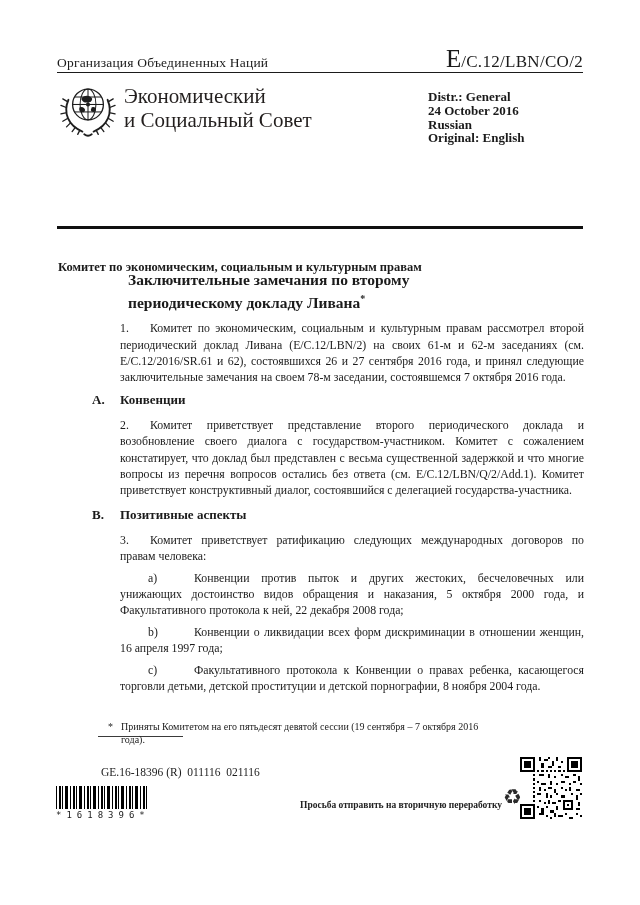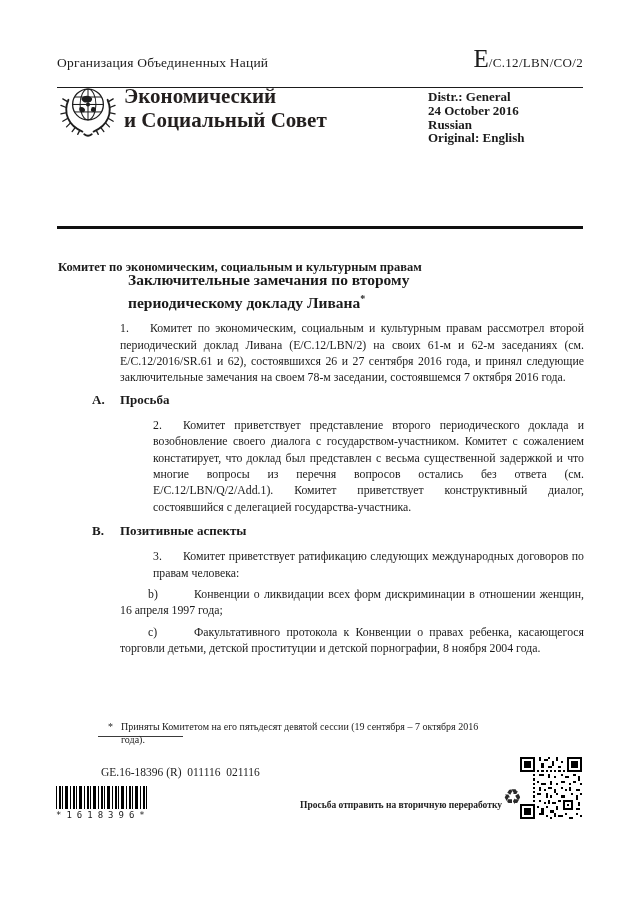--- a/index.html
+++ b/index.html
@@ -7,45 +7,45 @@
     width:640px;height:905px;background:#ffffff;
     font-family:"Liberation Serif", serif;color:#1b1b1b;
     position:relative;overflow:hidden;
   }
   .page{position:absolute;inset:0;background:#fff;}
 
   
   .masthead-top{
     position:absolute;left:57px;top:46px;width:526px;
     display:flex;justify-content:space-between;align-items:baseline;
-    border-bottom:1.5px solid #1b1b1b;padding-bottom:16px;
+    border-bottom:1.5px solid #1b1b1b;padding-bottom:0;
   }
   .org-name{font-size:13.5px;letter-spacing:.2px;}
   .doc-symbol{white-space:nowrap;}
   .sym-big{font-size:25px;line-height:1;}
-  .sym-small{font-size:13px;letter-spacing:.3px;}
+  .sym-small{font-size:17px;letter-spacing:.3px;}
 
   .emblem{position:absolute;left:60px;top:82px;width:56px;height:58px;}
   .council-title{
     position:absolute;left:124px;top:84px;
-    font-size:21px;font-weight:bold;line-height:24px;color:#231f1e;
+    font-size:21px;font-weight:normal;line-height:24px;color:#231f1e;
   }
   .distr-block{position:absolute;left:428px;top:90px;font-size:13px;line-height:13.8px;font-weight:bold;}
 
   
   .heavy-rule{position:absolute;left:57px;top:226px;width:526px;height:3px;background:#101010;}
   .committee{position:absolute;left:58px;top:236px;font-size:12.5px;font-weight:bold;margin-top:24px;}
 
   
   .doc-main{position:absolute;left:120px;top:262px;width:464px;}
   .doc-title{margin:8px;font-size:15.5px;font-weight:bold;line-height:19px;}
   .doc-title sup{font-size:10px;}
   .para{font-size:11.8px;line-height:16.4px;text-align:justify;margin:0;}
   .para.p-first{}
-  .para.p-after-head{margin-top:9px;margin-left:33px;}
+  .para.p-after-head{margin-top:9px;}
   .num{display:inline-block;width:30px;}
   .sec-head{position:relative;font-size:13px;font-weight:bold;margin:0;line-height:16px;}
   .sec-head.a{margin-top:6px;}
   .sec-head.b{margin-top:8px;}
   .sec-label{position:absolute;left:-28px;}
   .sub{font-size:11.8px;line-height:16.4px;text-align:justify;margin:5px 0 0 0;text-indent:28px;}
   .sub-label{display:inline-block;width:46px;text-indent:0;}
 
   
   .fn-rule{position:absolute;left:98px;top:736px;width:85px;height:1px;background:#3a3a3a;}
@@ -145,28 +145,29 @@
   <div class="committee">Комитет по экономическим, социальным и культурным правам</div>
 
   <main class="doc-main">
     <h1 class="doc-title">
       <span>Заключительные замечания по второму</span><br>
       <span>периодическому докладу Ливана</span><sup>*</sup>
     </h1>
 
     <p class="para p-first"><span class="num">1.</span><span>Комитет по экономическим, социальным и культурным правам рассмотрел второй периодический доклад Ливана (E/C.12/LBN/2) на своих 61-м и 62-м заседаниях (см. E/C.12/2016/SR.61 и 62), состоявшихся 26 и 27 сентября 2016 года, и принял следующие заключительные замечания на своем 78-м заседании, состоявшемся 7 октября 2016 года.</span></p>
 
-    <h2 class="sec-head a"><span class="sec-label">A.</span><span>Просьба</span></h2>
+    <h2 class="sec-head a"><span class="sec-label">A.</span><span>Конвенции</span></h2>
 
     <p class="para p-after-head"><span class="num">2.</span><span>Комитет приветствует представление второго периодического доклада и возобновление своего диалога с государством-участником. Комитет с сожалением констатирует, что доклад был представлен с весьма существенной задержкой и что многие вопросы из перечня вопросов остались без ответа (см. E/C.12/LBN/Q/2/Add.1). Комитет приветствует конструктивный диалог, состоявшийся с делегацией государства-участника.</span></p>
 
     <h2 class="sec-head b"><span class="sec-label">B.</span><span>Позитивные аспекты</span></h2>
 
     <p class="para p-after-head"><span class="num">3.</span><span>Комитет приветствует ратификацию следующих международных договоров по правам человека:</span></p>
 
+    <p class="sub"><span class="sub-label">a)</span><span>Конвенции против пыток и других жестоких, бесчеловечных или унижающих достоинство видов обращения и наказания, 5 октября 2000 года, и Факультативного протокола к ней, 22 декабря 2008 года;</span></p>
 
     <p class="sub"><span class="sub-label">b)</span><span>Конвенции о ликвидации всех форм дискриминации в отношении женщин, 16 апреля 1997 года;</span></p>
 
     <p class="sub"><span class="sub-label">c)</span><span>Факультативного протокола к Конвенции о правах ребенка, касающегося торговли детьми, детской проституции и детской порнографии, 8 ноября 2004 года.</span></p>
   </main>
 
   <div class="fn-rule"></div>
   <div class="footnote"><span class="fn-marker">*</span><span>Приняты Комитетом на его пятьдесят девятой сессии (19 сентября – 7 октября 2016 года).</span></div>
 
   <div class="ge-number">GE.16-18396 (R)  011116  021116</div>

